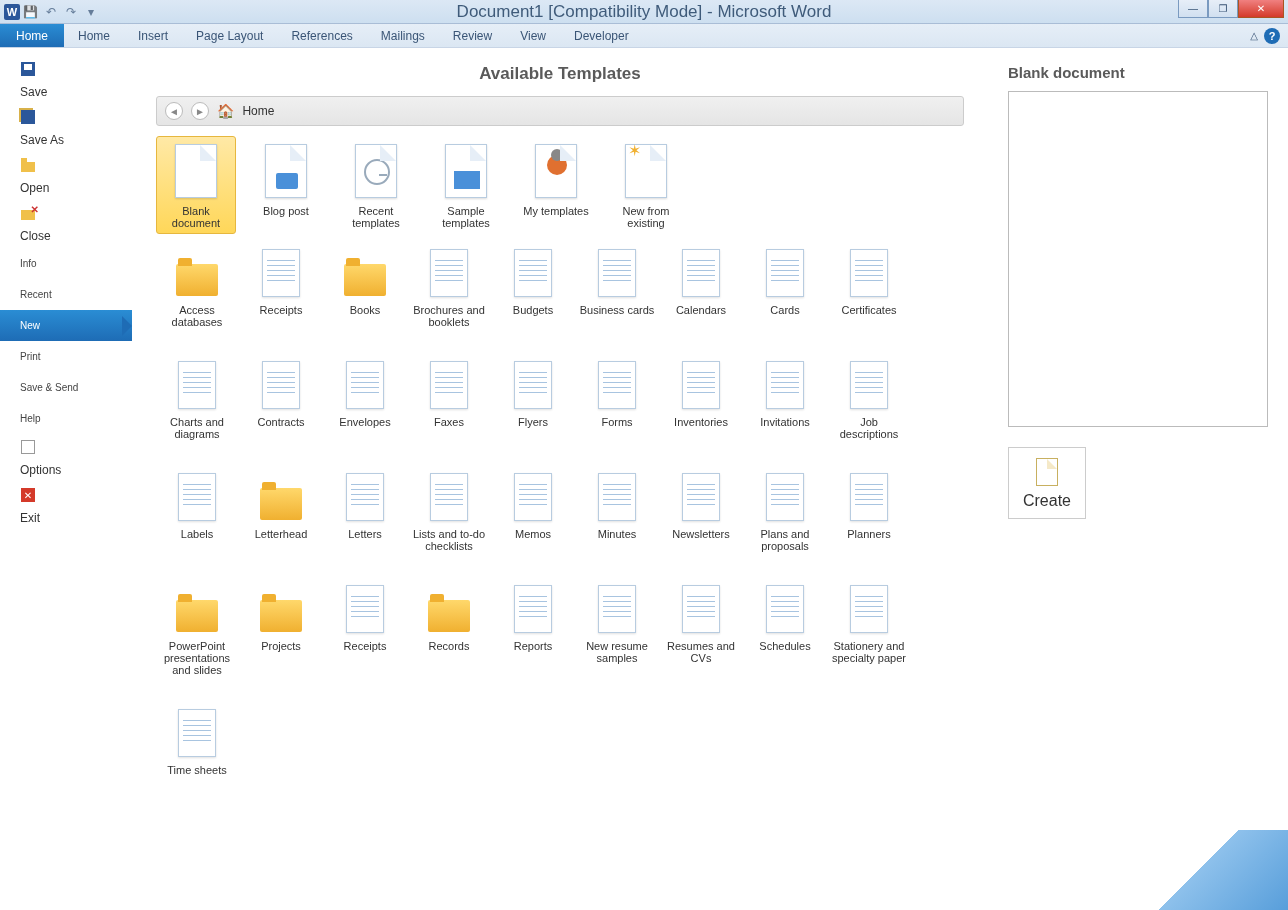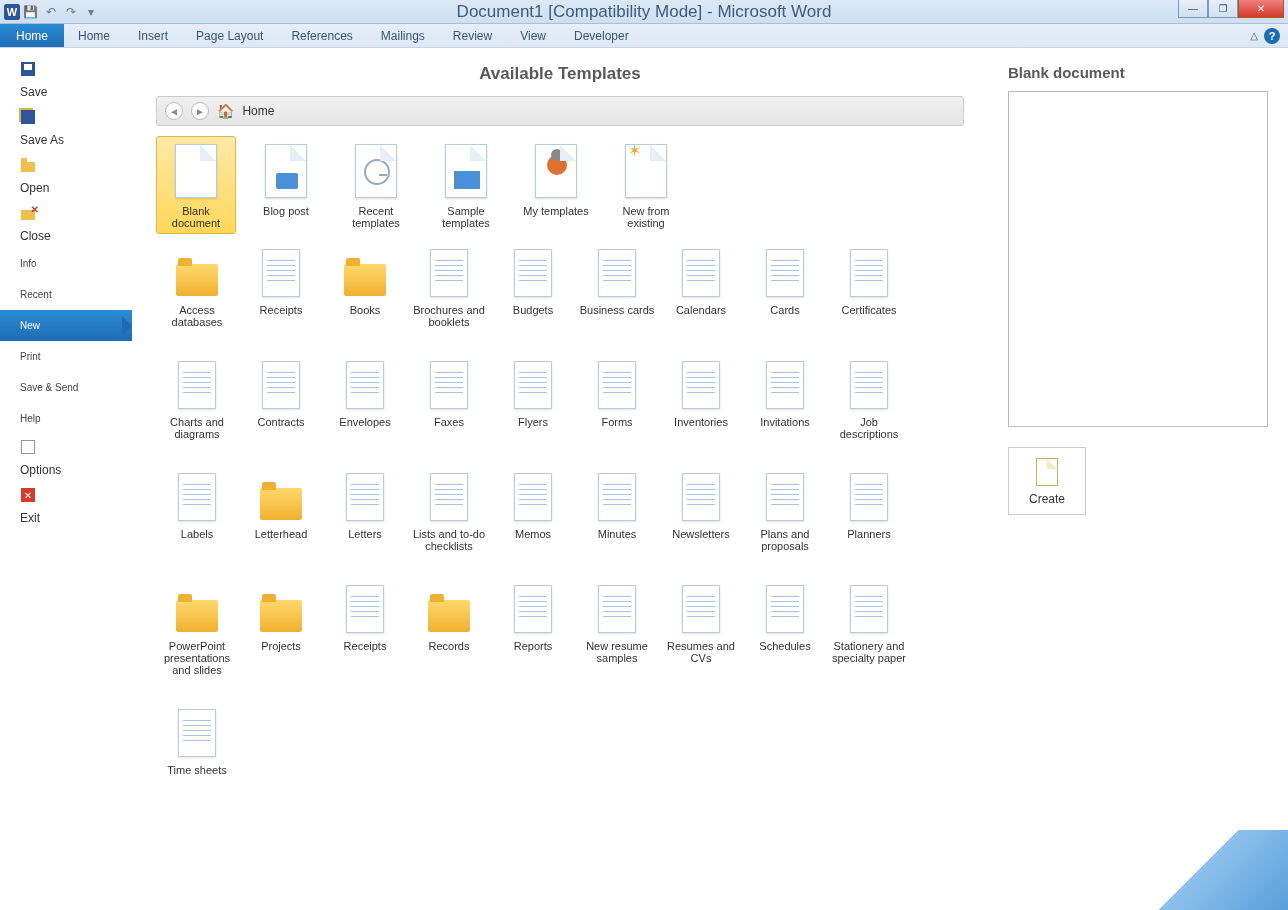--- a/index.html
+++ b/index.html
@@ -254,21 +254,21 @@
     border:1px solid #bbb;
     background:#fff;
   }
   .create-btn {
     margin-top:20px;
     width:78px;
     border:1px solid #ccc;
     background:#fff;
     padding:10px 0 8px 0;
     display:flex;flex-direction:column;align-items:center;
-    font-size:12px;color:#333;
+    font-size:16px;color:#333;
     gap:6px;
   }
   .create-doc-ico {
     width:22px;height:28px;background:#fff;border:1px solid #c8b060;position:relative;
   }
   .create-doc-ico::after{content:"";position:absolute;right:0;top:0;border:5px solid transparent;border-left-color:#f5e9c8;border-bottom-color:#f5e9c8;}
 
   .corner-flare {
     position:absolute;
     right:0; bottom:0;

